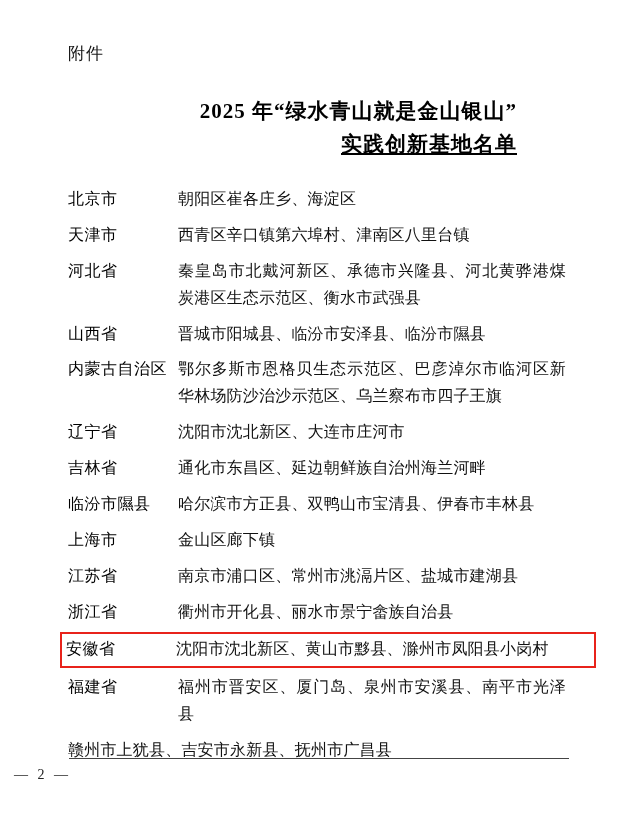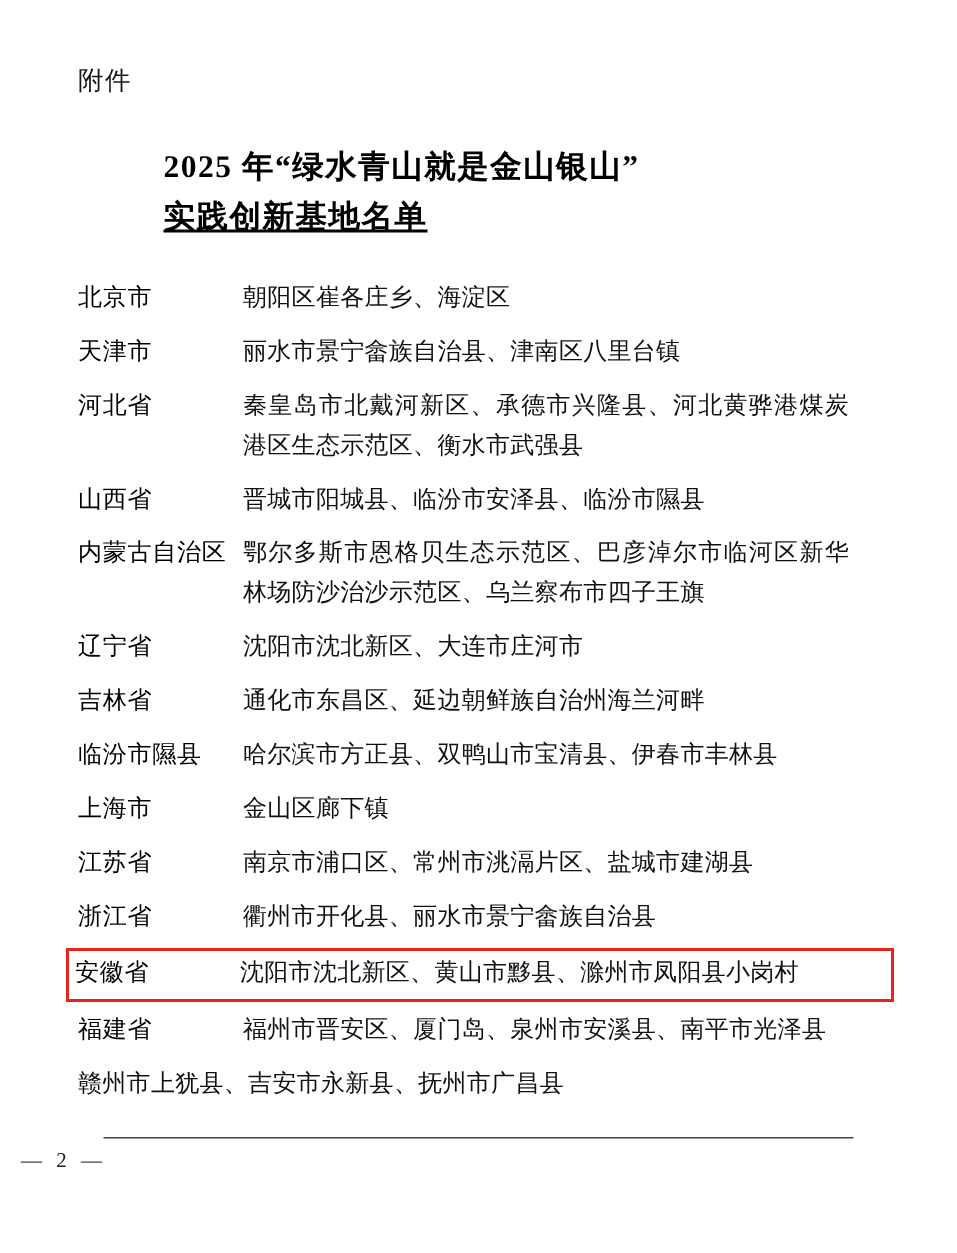--- a/index.html
+++ b/index.html
@@ -13,30 +13,30 @@
     font-family: "Liberation Serif", "DejaVu Serif", serif;
     color: #1a1a1a;
     position: relative;
     overflow: hidden;
   }
   .page {
     position: relative;
     width: 638px;
     height: 835px;
     box-sizing: border-box;
-    padding: 42px 72px 0 52px;
+    padding: 42px 72px 0 68px;
   }
   .attachment-label {
     font-size: 17px;
     letter-spacing: 1px;
     margin-bottom: 30px;
     color: #161616;
   }
   .doc-title {
-    text-align: left;
+    text-align: right;
     font-weight: bold;
     font-size: 21px;
     line-height: 1.55;
     letter-spacing: 1px;
     margin: 0 auto 26px auto;
     width: 400px;
     color: #000;
   }
   .doc-title .line2 {
     display: block;
@@ -115,21 +115,21 @@
     <span class="line2">实践创新基地名单</span>
   </div>
 
   <div class="entries">
       <div class="entry">
         <div class="region">北京市</div>
         <div class="content">朝阳区崔各庄乡、海淀区</div>
       </div>
       <div class="entry">
         <div class="region">天津市</div>
-        <div class="content">丽水市景宁畲族自治县、津南区八里台镇</div>
+        <div class="content">西青区辛口镇第六埠村、津南区八里台镇</div>
       </div>
       <div class="entry">
         <div class="region">河北省</div>
         <div class="content">秦皇岛市北戴河新区、承德市兴隆县、河北黄骅港煤炭港区生态示范区、衡水市武强县</div>
       </div>
       <div class="entry">
         <div class="region">山西省</div>
         <div class="content">晋城市阳城县、临汾市安泽县、临汾市隰县</div>
       </div>
       <div class="entry">

